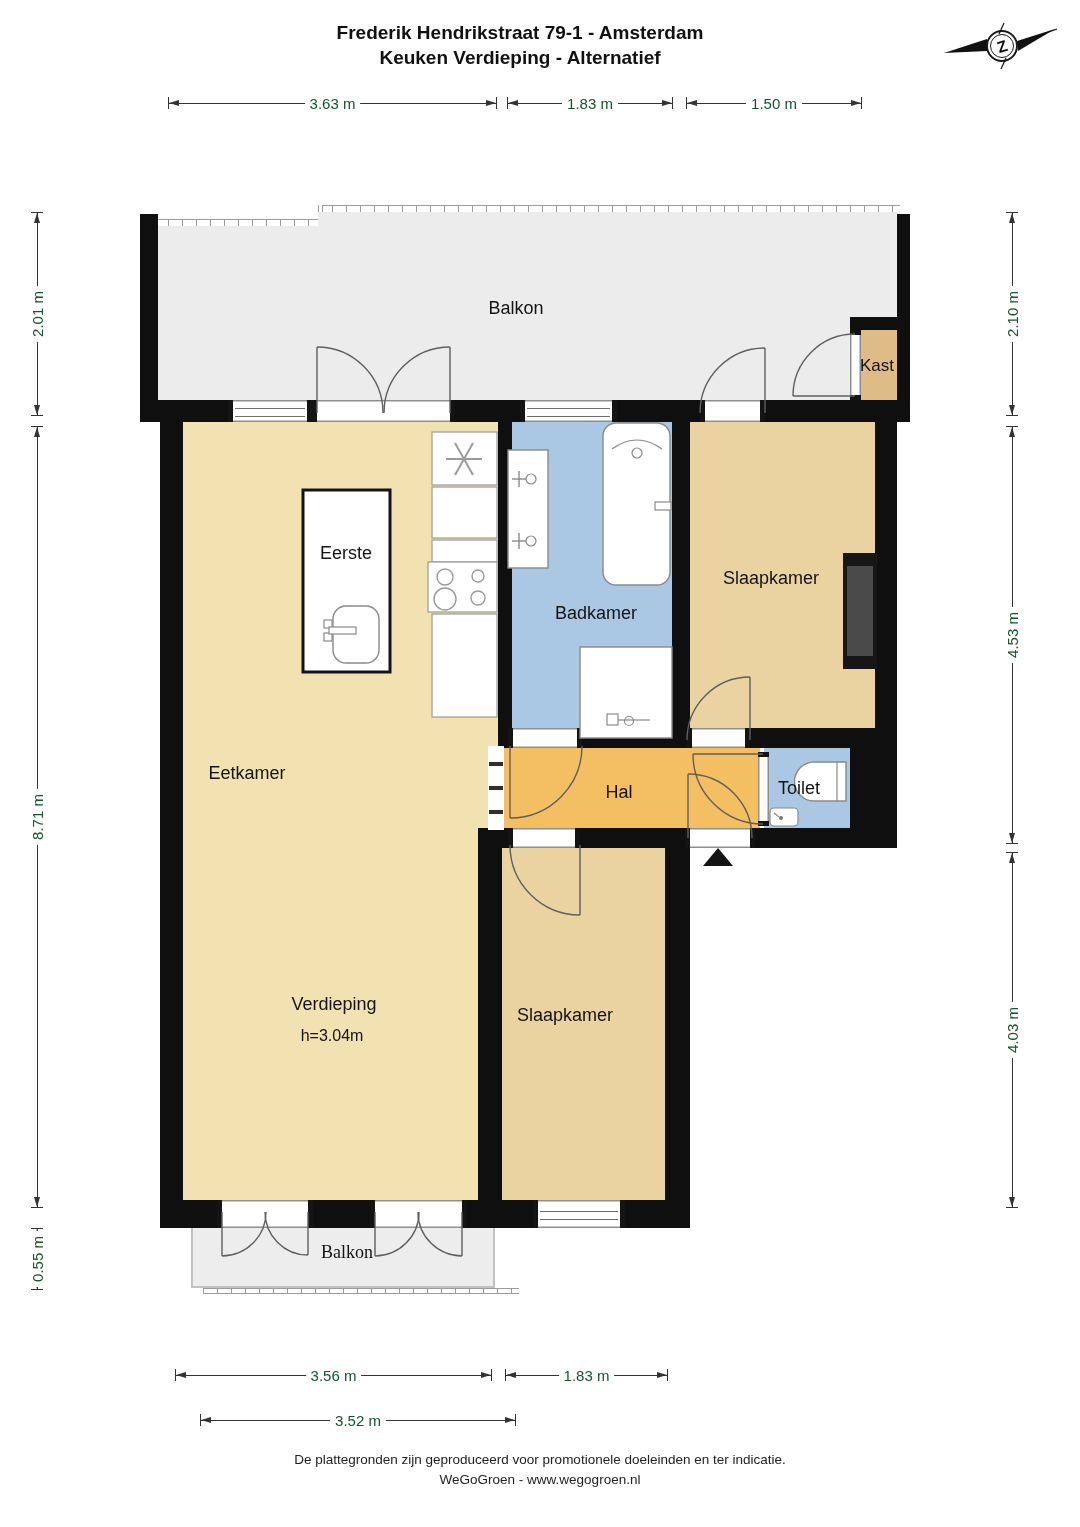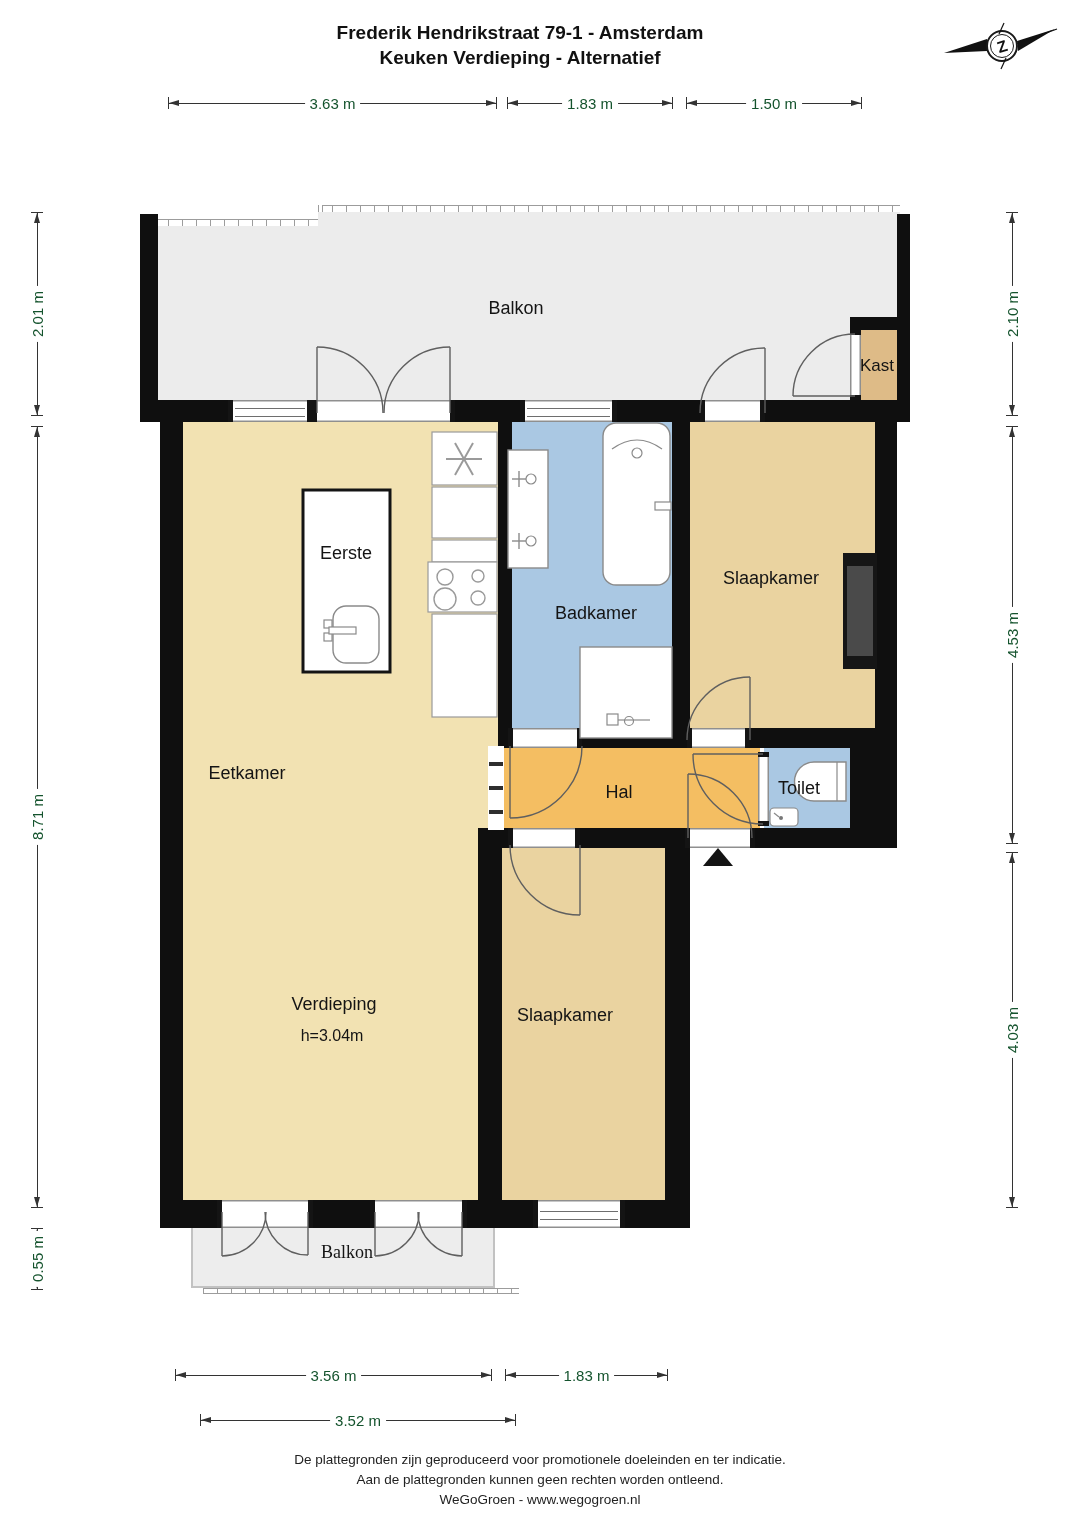--- a/index.html
+++ b/index.html
@@ -294,16 +294,15 @@
         <div class="tick tu"></div>
         <div class="tick td"></div>
         <div class="ar au"></div>
         <div class="ar ad"></div>
         <div class="dlbl">4.03 m</div>
       </div>
     </div>
 
   <div class="footer">
     <div>De plattegronden zijn geproduceerd voor promotionele doeleinden en ter indicatie.</div>
-    <div>Aan de plattegronden kunnen geen rechten worden ontleend.</div>
     <div>WeGoGroen -  www.wegogroen.nl</div>
   </div>
 </div>
 
 </body></html>

